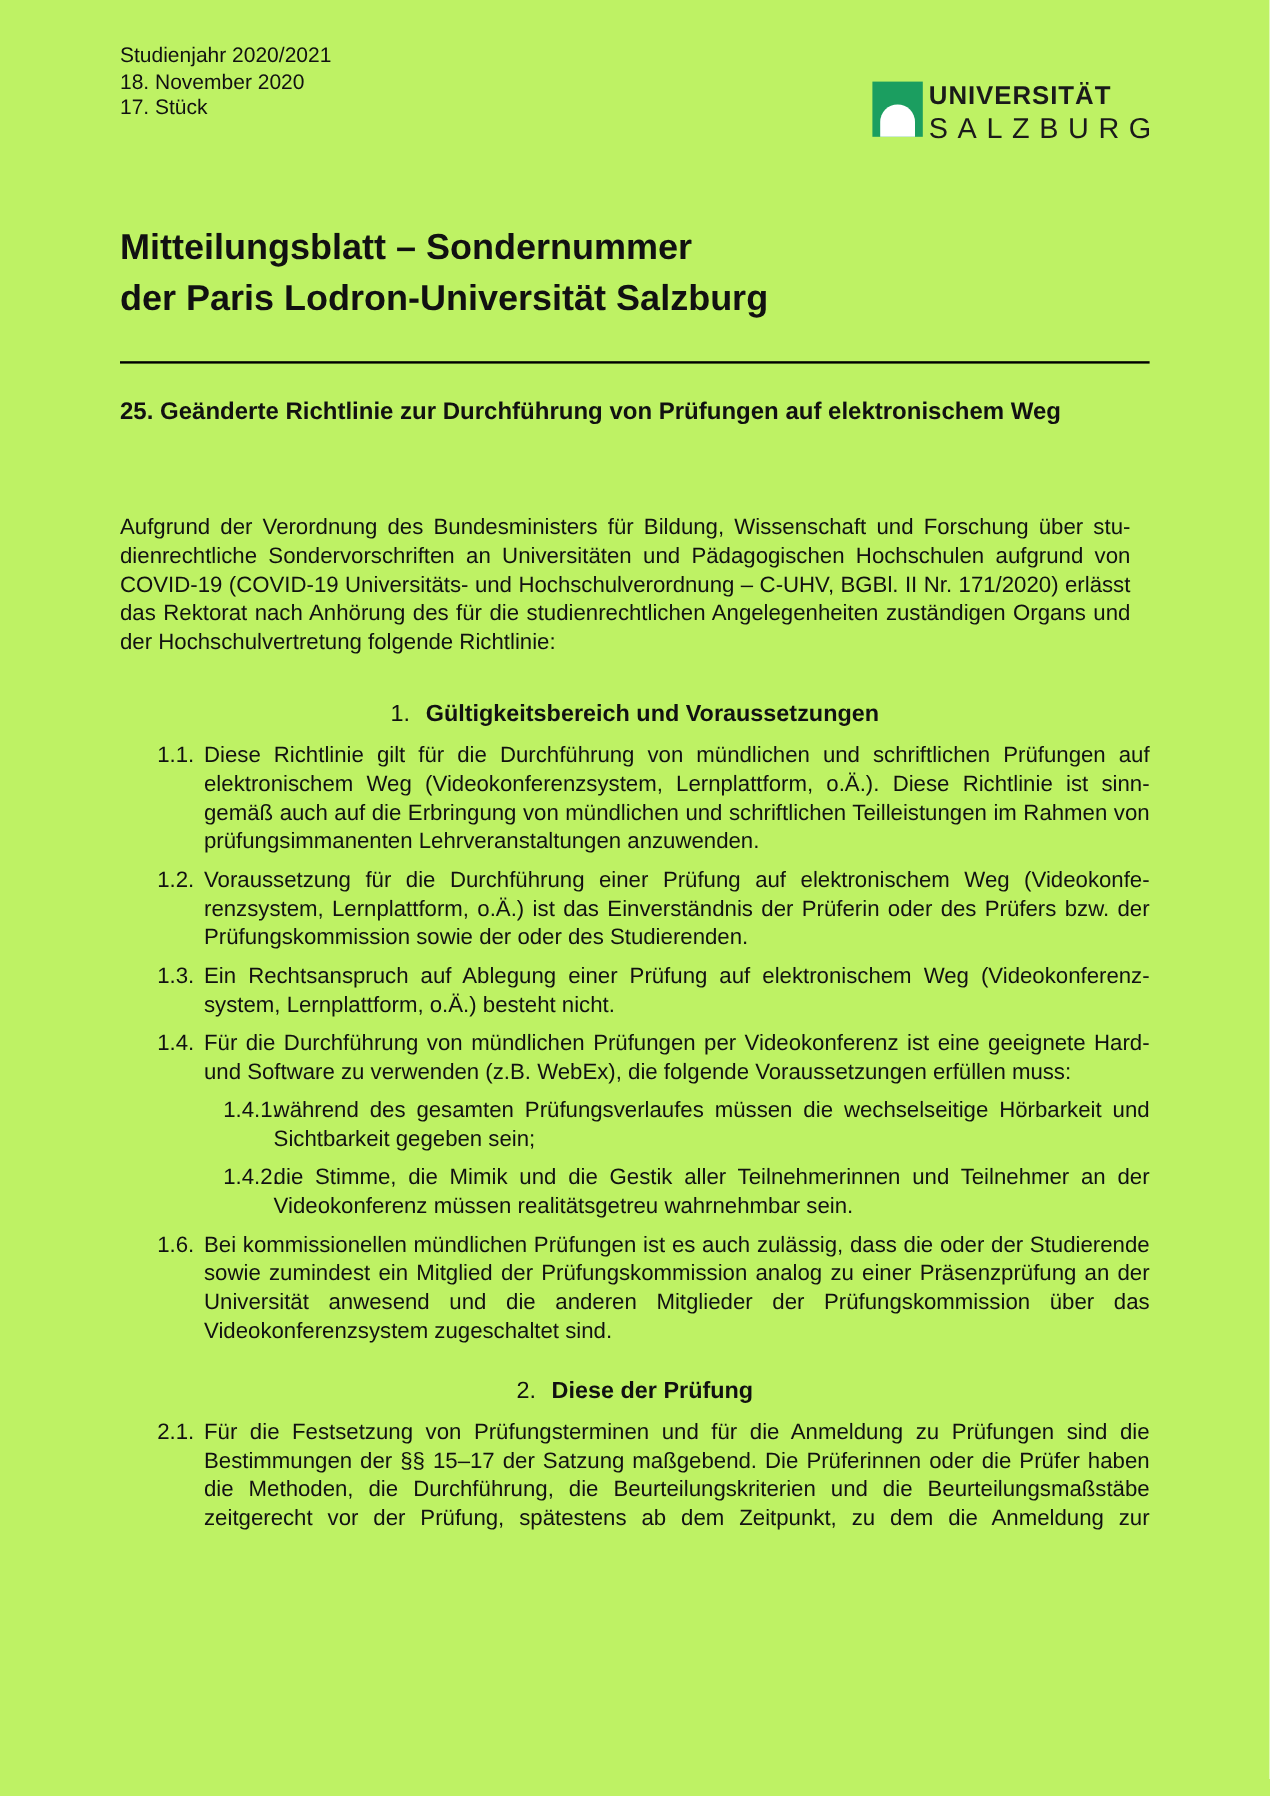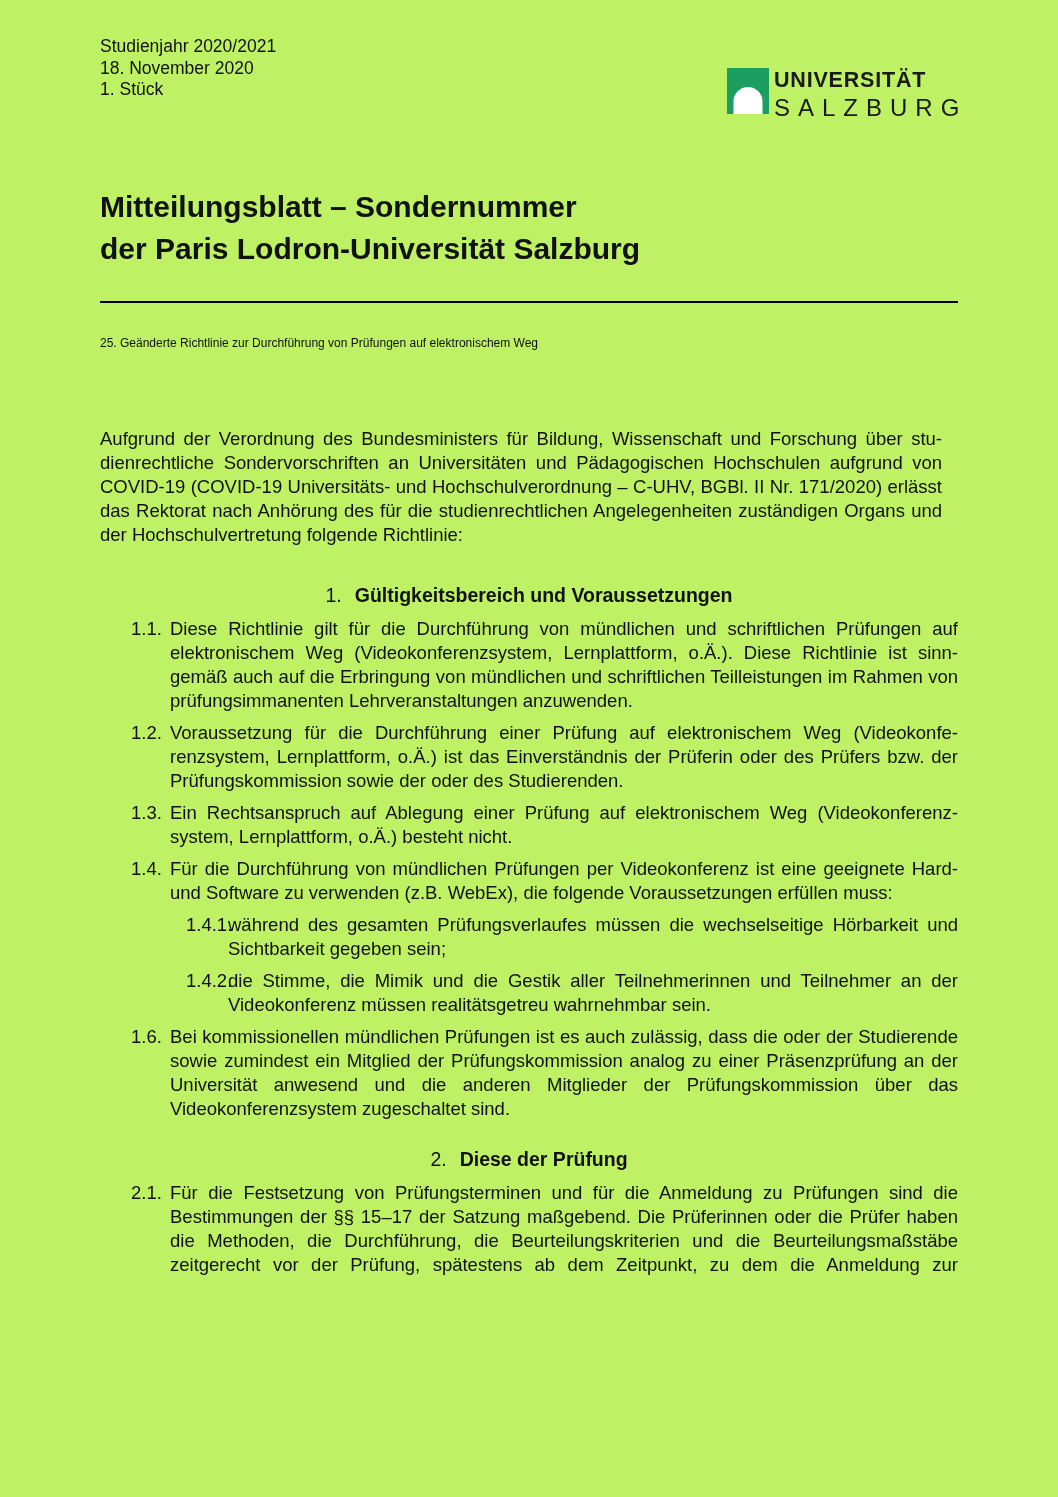--- a/index.html
+++ b/index.html
@@ -82,22 +82,22 @@
   .body-flow {
     position: absolute;
     top: 331px; left: 100px;
     width: 858px;
     font-size: 18.5px;
     line-height: 24px;
   }
 
   .subject {
     margin: 0 0 72px 0;
-    font-size: 12px;
-    font-weight: normal;
+    font-size: 20px;
+    font-weight: bold;
     line-height: 24px;
   }
 
   .intro {
     margin: 0 16px 36px 0;
     text-align: justify;
   }
 
   .sect-head {
     margin: 0 0 10px 0;
@@ -125,21 +125,21 @@
   .item.cont { text-align-last: justify; }
 </style>
 </head>
 <body>
 
 <div class="page">
 
   <div class="meta">
     <div>Studienjahr 2020/2021</div>
     <div>18. November 2020</div>
-    <div>1. Stück</div>
+    <div>17. Stück</div>
   </div>
 
   <div class="logo">
     <div class="logo-mark">
       <div class="logo-arch"></div>
     </div>
     <div class="logo-text">
       <div class="logo-line1">UNIVERSITÄT</div>
       <div class="logo-line2">SALZBURG</div>
     </div>

